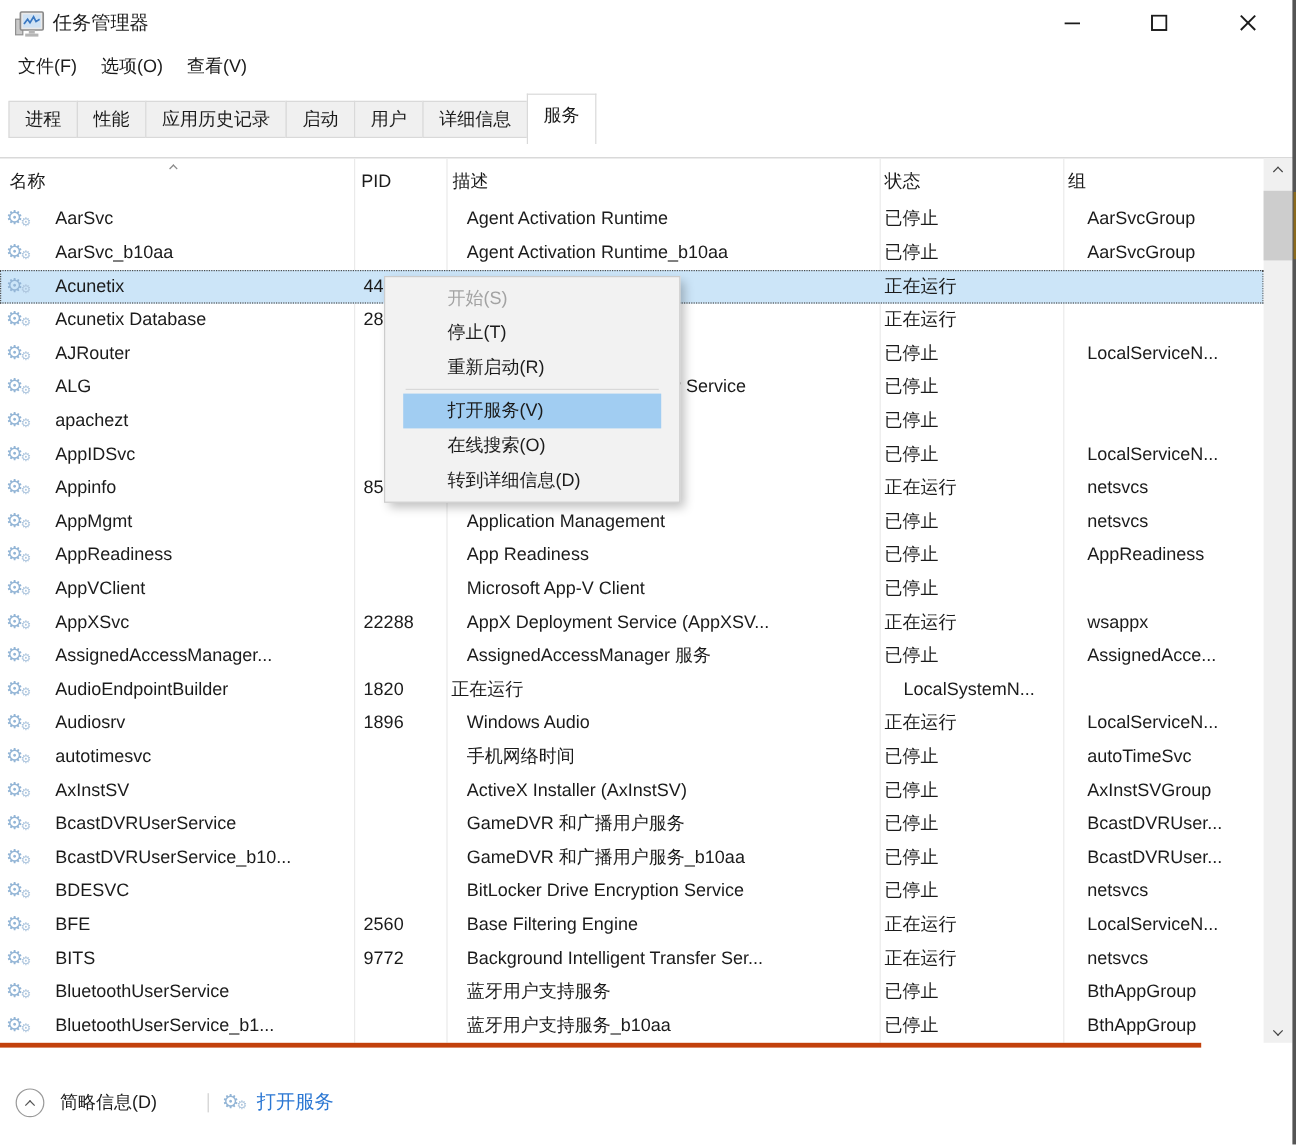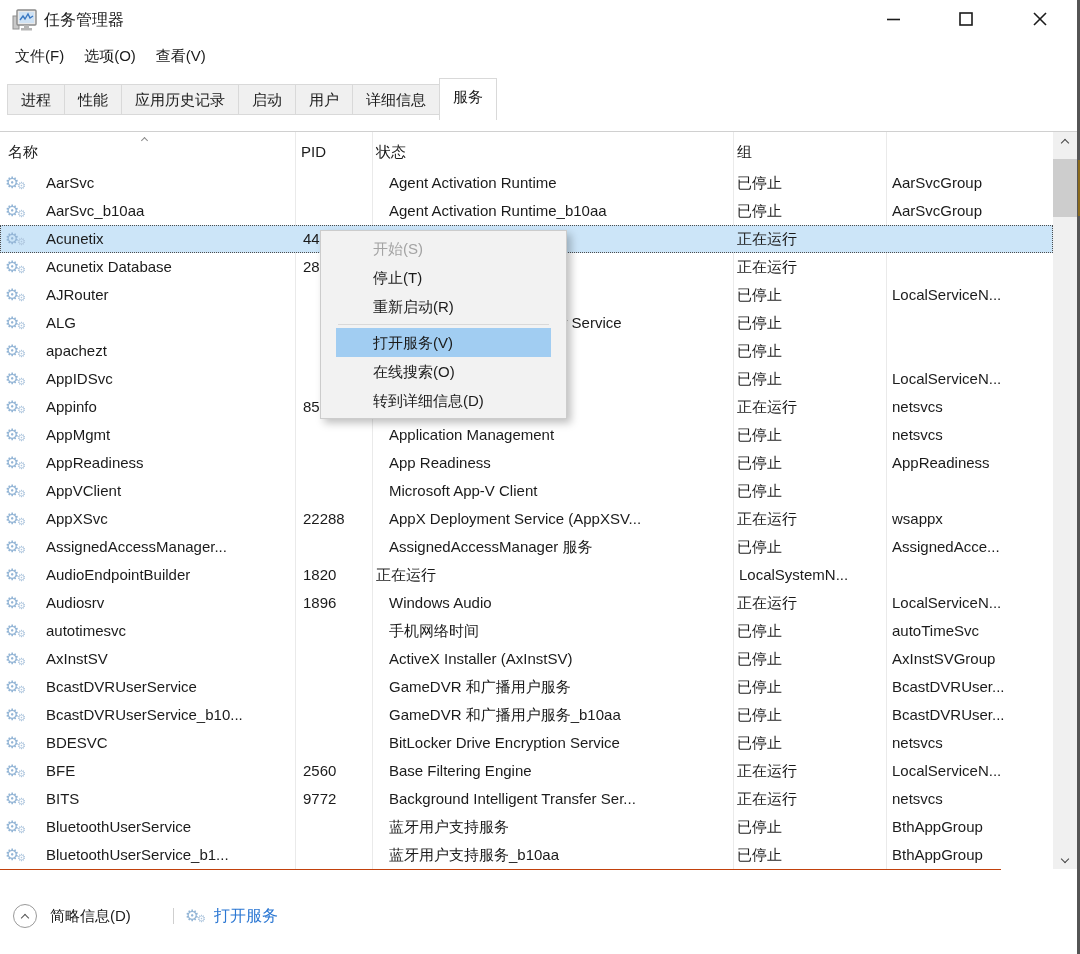--- a/index.html
+++ b/index.html
@@ -38,21 +38,21 @@
   .sort-caret { position:absolute; left:142px; top:6px; }
 
   .rows { position:absolute; left:0; top:37px; width:1053px; }
   .row { width:1053px; height:28px; display:grid; grid-template-columns:295px 77px 361px 153px 167px;
          font-size:15px; line-height:28px; }
   .row > div { white-space:nowrap; overflow:hidden; }
   .row.selected { background:#cce5f8; outline:1px dotted #4d4d4d; outline-offset:-1px; }
   .c-name { padding-left:5px; display:flex; align-items:center; }
   .c-name .label { margin-left:23px; }
   .c-pid { padding-left:8px; } .c-desc { padding-left:17px; }
-  .c-status { padding-left:4px; } .c-group { padding-left:6px; }
+  .c-status { padding-left:4px; } .c-group { padding-left:20px; }
 
   .gear { position:relative; width:18px; height:20px; color:#93b5d6; font-size:16px; line-height:20px; flex:0 0 18px; }
   .gear::after { content:"⚙"; position:absolute; right:-3px; bottom:-3px; font-size:10px; color:#aec6de; }
 
   
   .chev { display:inline-block; width:7px; height:7px; border-top:2px solid #555; border-right:2px solid #555; }
   .chev.up { transform:rotate(-45deg); } .chev.down { transform:rotate(135deg); }
   .chev.small { width:5px; height:5px; border-width:1.5px; border-color:#8a8a8a; }
 
   
@@ -65,21 +65,21 @@
 
   
   .ctxmenu { position:absolute; left:320px; top:230px; width:247px; background:#f2f2f2;
              border:1px solid #cccccc; box-shadow:4px 4px 8px rgba(0,0,0,0.25); padding:3px 15px; z-index:10; }
   .cm-item { height:29px; line-height:29px; font-size:15px; padding-left:37px; white-space:nowrap; }
   .cm-item.disabled { color:#a3a3a3; }
   .cm-item.highlighted { background:#a1cdf2; }
   .cm-sep { border-top:1px solid #d9d9d9; margin:3px 2px; height:0; }
 
   
-  .footer { position:absolute; left:0; top:869px; width:1001px; height:85px; border-top:1px solid #c2410c; background:#fff; }
+  .footer { position:absolute; left:0; top:869px; width:1001px; height:85px; border-top:4px solid #c2410c; background:#fff; }
   .toggle-circle { position:absolute; left:13px; top:34px; width:24px; height:24px; border:1px solid #9a9a9a;
                    border-radius:50%; display:flex; align-items:center; justify-content:center; }
   .toggle-circle .chev { width:6px; height:6px; border-width:1.6px; border-color:#555; margin-top:3px; }
   .toggle-label { position:absolute; left:50px; top:34px; font-size:15px; line-height:24px; }
   .foot-sep { position:absolute; left:173px; top:38px; width:1px; height:16px; background:#cfcfcf; }
   .foot-gear { position:absolute; left:185px; top:36px; }
   .foot-link { position:absolute; left:214px; top:34px; font-size:16px; line-height:24px; color:#2b77d3; }
 
   
   .right-edge { position:absolute; right:0; top:0; width:3px; height:954px; background:#555; }
@@ -138,20 +138,21 @@
 
   <div class="listview">
     <div class="colsep" style="left:295px"></div>
     <div class="colsep" style="left:372px"></div>
     <div class="colsep" style="left:733px"></div>
     <div class="colsep" style="left:886px"></div>
 
     <div class="lv-header">
       <div class="h-name">名称</div>
       <div class="h-pid">PID</div>
+      <div class="h-desc">描述</div>
       <div class="h-status">状态</div>
       <div class="h-group">组</div>
     </div>
     <span class="chev up small sort-caret"></span>
 
     <div class="rows">
         <div class="row">
           <div class="c-name">
             <span class="gear">⚙</span>
             <span class="label">AarSvc</span>

